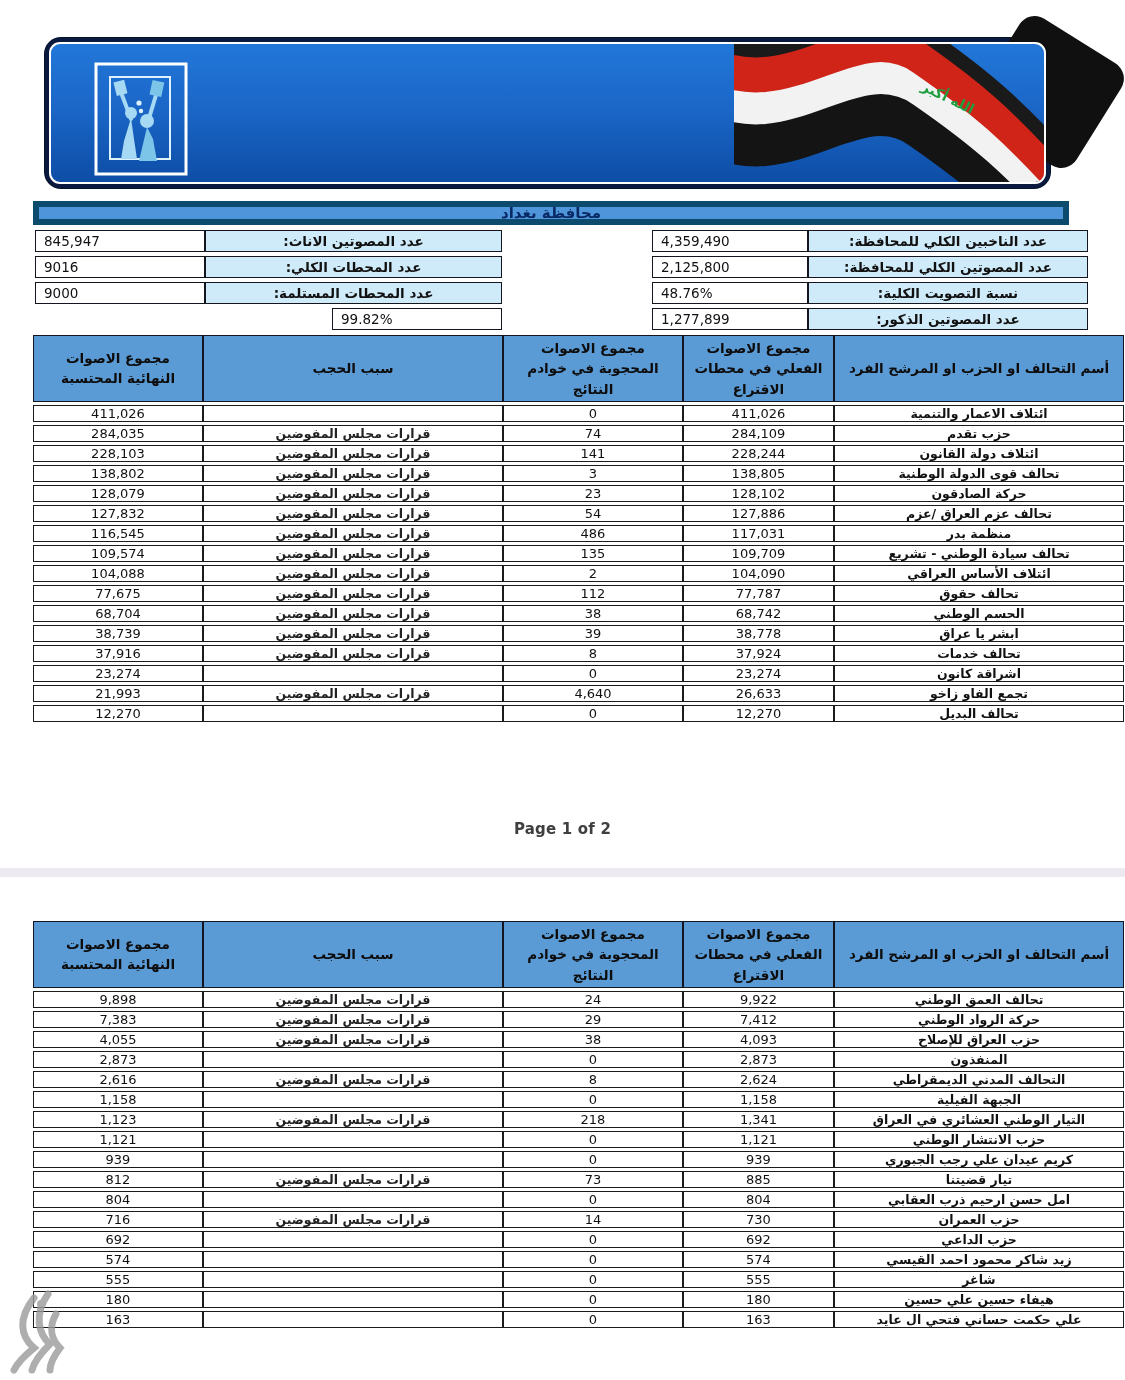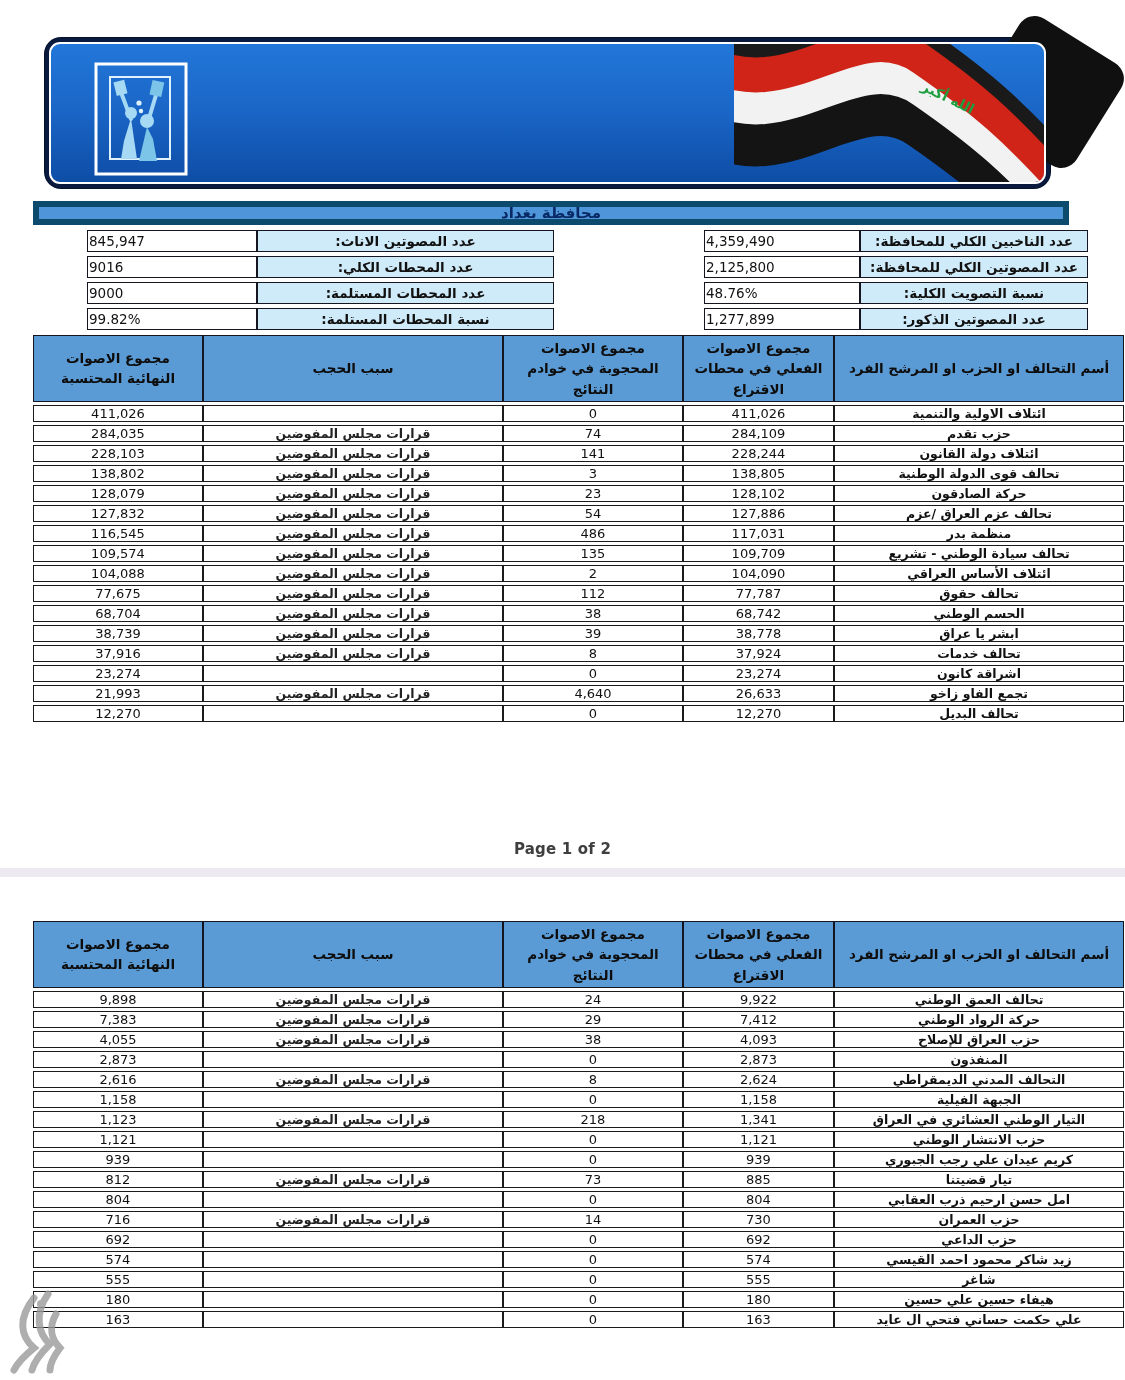--- a/index.html
+++ b/index.html
@@ -42,22 +42,22 @@
   }
 
   
   .summary { position:absolute; left:33px; top:230px; width:1055px; }
   .summary-row { display:flex; margin-bottom:4px; }
   .sum-cell {
     height:22px; border:1px solid #15151f; display:flex; align-items:center;
     font-size:13.5px; overflow:hidden; white-space:nowrap;
   }
   .sum-label { background:#cfeaf8; font-weight:bold; justify-content:center; }
-  .sum-value { background:#fff; justify-content:flex-start; padding:0 1px; direction:ltr; }
-  .w-rlabel { width:228px; } .w-rvalue { width:156px; }
+  .sum-value { background:#fff; justify-content:flex-start; padding:0 8px; direction:ltr; }
+  .w-rlabel { width:280px; } .w-rvalue { width:156px; }
   .w-spacer { width:150px; border:none; background:transparent; }
   .w-llabel { width:297px; } .w-lvalue { width:170px; }
 
   
   .results-table {
     border-collapse:separate; border-spacing:0 3px; table-layout:fixed;
     position:absolute; left:33px; width:1063px;
   }
   #table1 { top:332px; }
   #table2 { top:918px; }
@@ -71,21 +71,21 @@
     white-space:nowrap; overflow:hidden;
   }
   td.cell-name { font-weight:bold; font-size:12.5px; }
   td.cell-reason { font-weight:bold; font-size:12.5px; color:#222; }
   td.cell-num { direction:ltr; }
   .col-name { width:290px; } .col-actual { width:151px; }
   .col-withheld { width:180px; } .col-reason { width:300px; } .col-final { width:170px; }
 
   
   .page-label {
-    position:absolute; left:0; width:1125px; top:840px; text-align:center;
+    position:absolute; left:0; width:1125px; top:820px; text-align:center;
     color:#3f3f3f; font-size:15px; font-weight:bold; letter-spacing:.2px;
   }
   .page-separator {
     position:absolute; left:0; top:868px; width:1125px; height:9px; background:#ece9f1;
   }
   .watermark { position:absolute; left:4px; top:1284px; width:68px; height:92px; opacity:.8; }
 </style>
 </head>
 <body>
 
@@ -144,38 +144,37 @@
     <div class="sum-cell sum-label w-rlabel">نسبة التصويت الكلية:</div>
     <div class="sum-cell sum-value w-rvalue">48.76%</div>
     <div class="sum-cell w-spacer"></div>
     <div class="sum-cell sum-label w-llabel">عدد المحطات المستلمة:</div>
     <div class="sum-cell sum-value w-lvalue">9000</div>
   </div>
   <div class="summary-row">
     <div class="sum-cell sum-label w-rlabel">عدد المصوتين الذكور:</div>
     <div class="sum-cell sum-value w-rvalue">1,277,899</div>
     <div class="sum-cell w-spacer"></div>
-    <div class="sum-cell sum-label w-llabel">نسبة المحطات المستلمة:</div>
     <div class="sum-cell sum-value w-lvalue">99.82%</div>
   </div>
 </div>
 
 <table id="table1" class="results-table" dir="rtl">
   <thead>
     <tr>
       <th class="col-name">أسم التحالف او الحزب او المرشح الفرد</th>
       <th class="col-actual">مجموع الاصوات الفعلي في محطات الاقتراع</th>
       <th class="col-withheld">مجموع الاصوات المحجوبة في خوادم النتائج</th>
       <th class="col-reason">سبب الحجب</th>
       <th class="col-final">مجموع الاصوات النهائية المحتسبة</th>
     </tr>
   </thead>
   <tbody>
       <tr>
-        <td class="cell-name">ائتلاف الاولية والتنمية</td>
+        <td class="cell-name">ائتلاف الاعمار والتنمية</td>
         <td class="cell-num">411,026</td>
         <td class="cell-num">0</td>
         <td class="cell-reason"></td>
         <td class="cell-num">411,026</td>
       </tr>
       <tr>
         <td class="cell-name">حزب تقدم</td>
         <td class="cell-num">284,109</td>
         <td class="cell-num">74</td>
         <td class="cell-reason">قرارات مجلس المفوضين</td>

